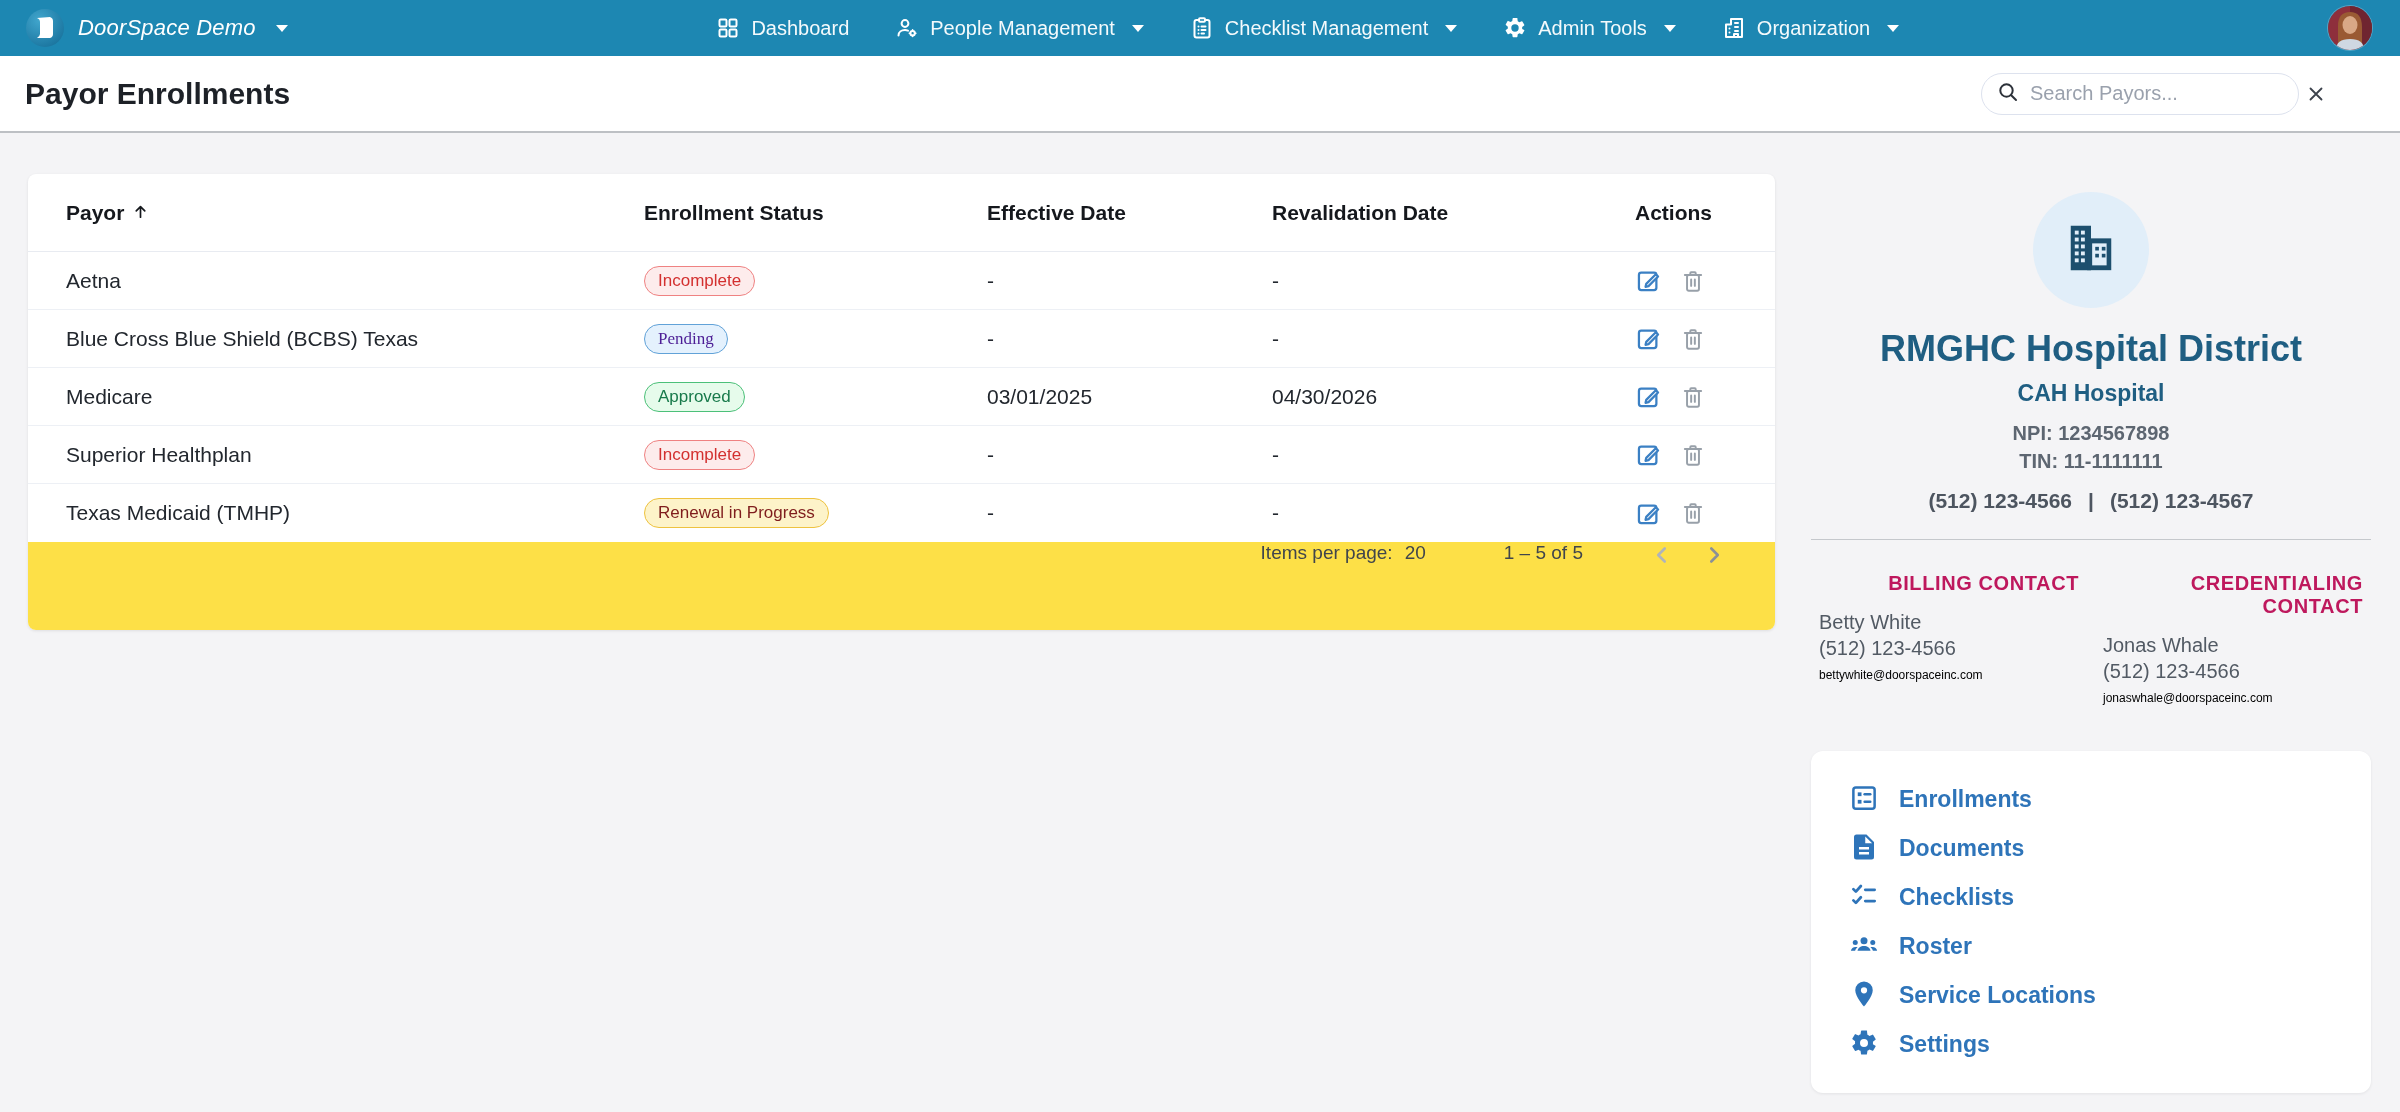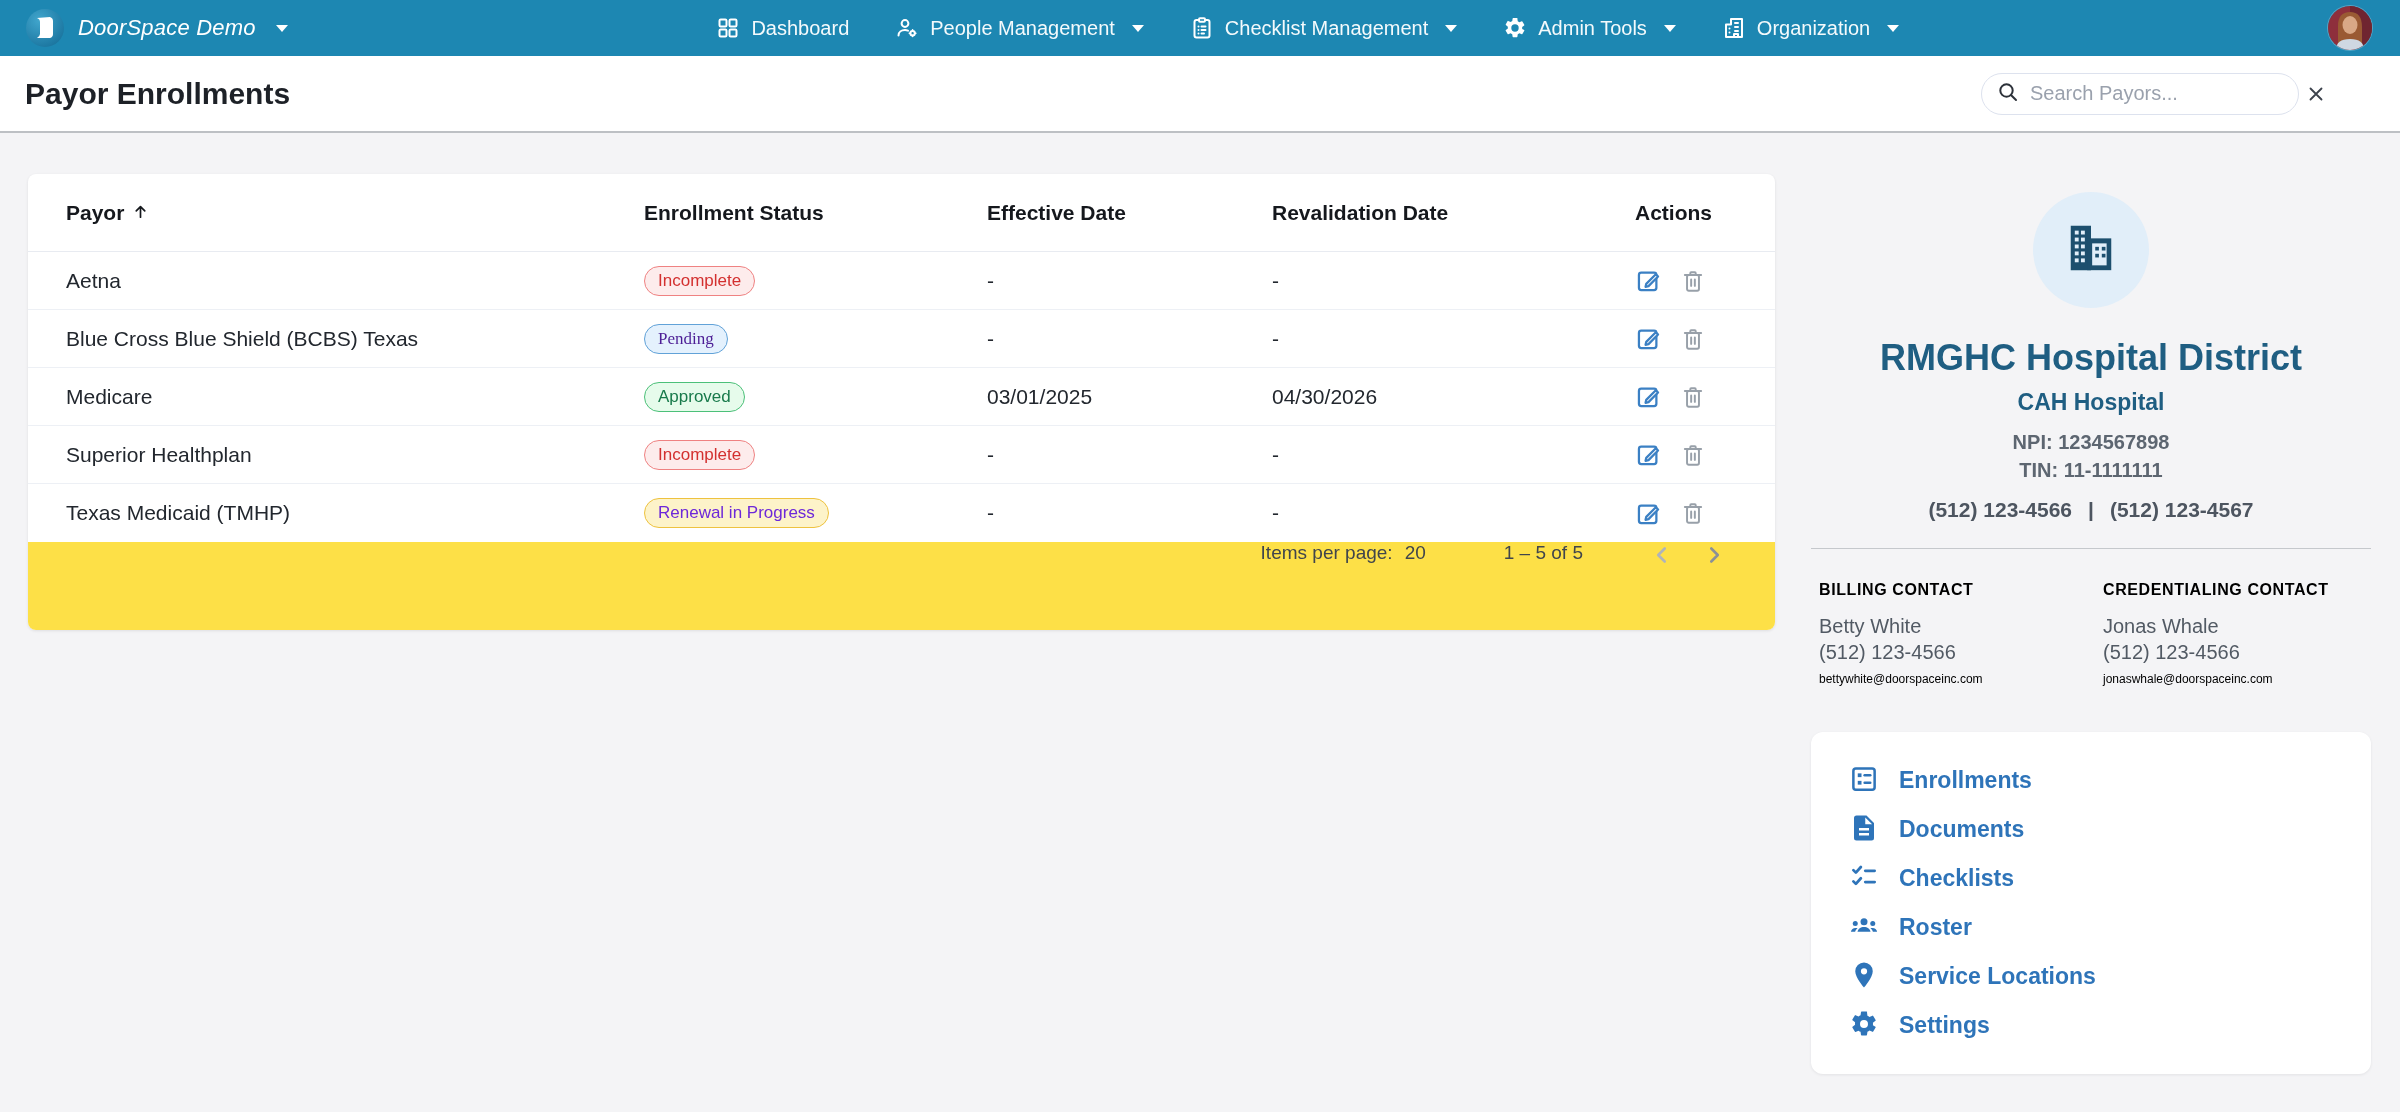--- a/index.html
+++ b/index.html
@@ -34,40 +34,40 @@
   .card { background:#ffffff; border-radius:8px; box-shadow:0 1px 3px rgba(25,30,40,.10); width:1747px; overflow:hidden; }
   .tbl-row { display:grid; grid-template-columns:578px 343px 285px 338px 1fr; align-items:center; padding-left:38px; padding-right:24px; }
   .tbl-head { height:78px; border-bottom:1px solid #e8ebf1; }
   .tbl-head .th { font-size:21px; font-weight:700; color:#15181d; display:flex; align-items:center; gap:8px; }
   .tbl-body .tbl-row { height:58px; border-bottom:1px solid #edf0f5; font-size:21px; color:#22272e; }
   .tbl-body .tbl-row:last-child { border-bottom:none; }
   .badge { display:inline-block; font-size:17px; font-weight:400; padding:4px 13px; border-radius:15px; border:1.5px solid transparent; }
   .badge[data-variant="incomplete"] { color:#d3302f; background:#fdecec; border-color:#ef8282; }
   .badge[data-variant="pending"]    { color:#4c1d95; background:#e4f1fd; border-color:#61a2d8;font-family:Liberation Serif, serif; }
   .badge[data-variant="approved"]   { color:#187a4b; background:#e6fbeb; border-color:#4cc079; }
-  .badge[data-variant="renewal"]    { color:#6d28d9; background:#fdf3c9; border-color:#eec23f; }
+  .badge[data-variant="renewal"]    { color:#7f1d1d; background:#fdf3c9; border-color:#eec23f; }
   .actions { display:flex; align-items:center; gap:18px; padding-left:25px; }
 
   .tbl-footer { height:88px; background:#fde047; display:flex; align-items:flex-start; justify-content:flex-end; padding-right:48px; font-size:19px; color:#40454c; }
   .per-page { display:flex; gap:12px; }
   .range { margin-left:78px; }
   .pager { display:flex; gap:26px; margin-left:66px; }
   .pager .icon-btn.disabled { cursor:default; }
 
   
   .side { width:560px; display:flex; flex-direction:column; }
   .org-top { text-align:center; }
   .org-avatar { width:116px; height:116px; border-radius:50%; background:#e1eef9; margin:18px auto 0; display:flex; align-items:center; justify-content:center; }
-  .org-name { margin-top:29px; font-size:36px; font-weight:700; color:#1f5e82; }
+  .org-name { margin-top:20px; font-size:36px; font-weight:700; color:#1f5e82; }
   .org-type { margin-top:10px; font-size:23px; font-weight:700; color:#1f5e82; }
   .org-ids  { margin-top:12px; font-size:20px; font-weight:700; color:#5d6671; line-height:28px; }
   .org-phones { margin-top:14px; font-size:21px; font-weight:700; color:#4d5560; display:flex; justify-content:center; gap:16px; }
   .divider { border-top:1.5px solid #c5c8cc; margin-top:26px; }
   .contacts { margin-top:32px; display:grid; grid-template-columns:1fr 1fr; padding:0 8px; column-gap:24px; }
-  .contact-label { font-size:16px; font-weight:700; letter-spacing:.6px; color:#000000; }
+  .contact-label { font-size:20px; font-weight:700; letter-spacing:.6px; color:#be185d;text-align:right; }
   .contact-body { margin-top:14px; font-size:20px; color:#525a64; line-height:26px; }
   .contact-link { display:block; font-size:12px; color:#000000; text-decoration:none; margin-top:1px; }
 
   .menu-card { margin-top:40px; background:#ffffff; border-radius:12px; box-shadow:0 1px 3px rgba(25,30,40,.08); padding:24px 0; }
   .menu-item { display:flex; align-items:center; gap:20px; height:49px; padding-left:38px; cursor:pointer;font-weight:bold; }
   .menu-item .label { font-size:23px; color:#2e74b9; }
 </style>
 </head>
 <body>
 

